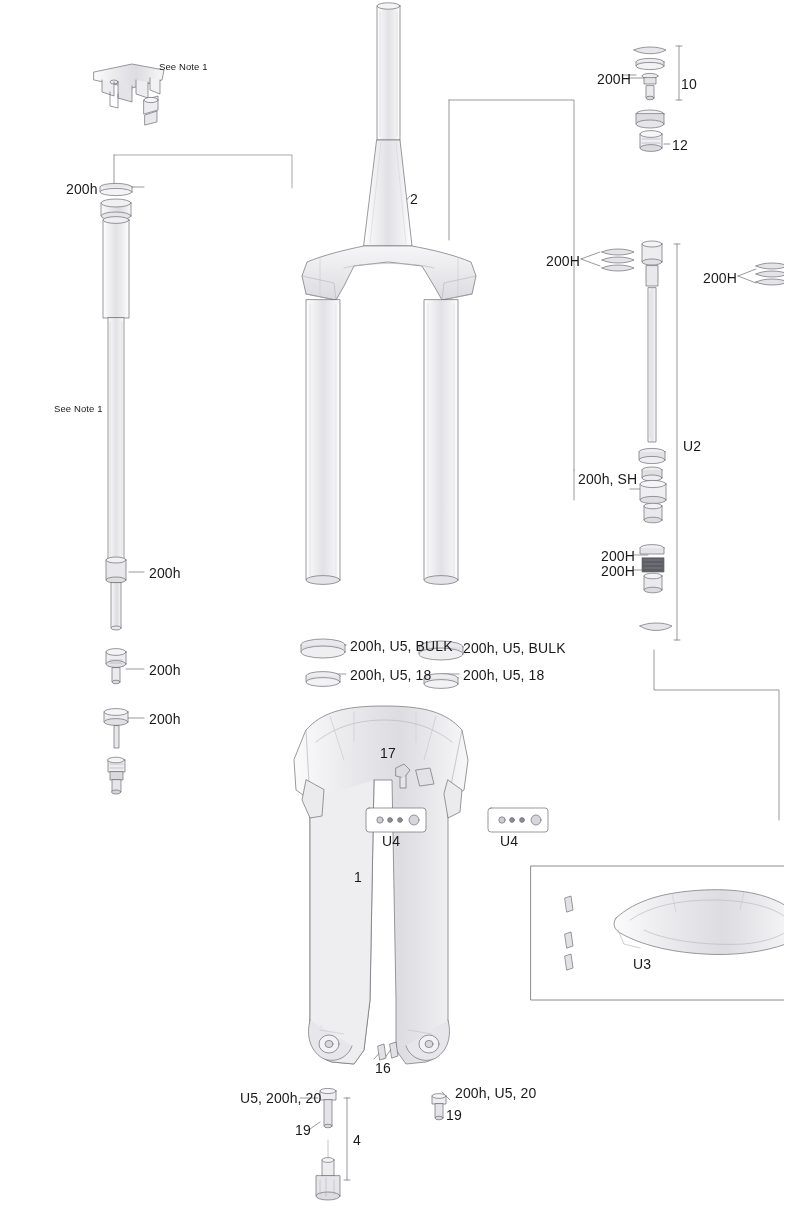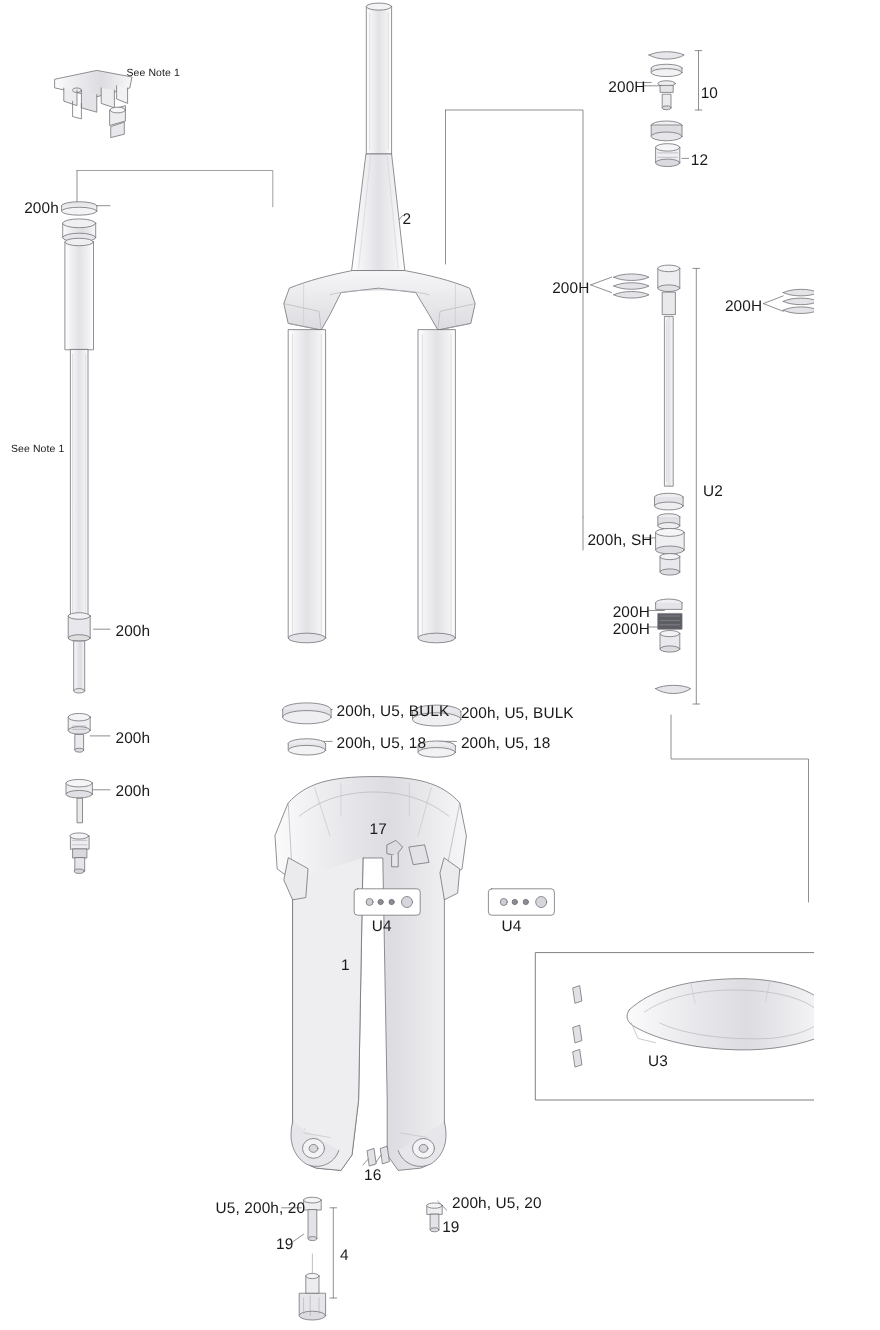--- a/index.html
+++ b/index.html
@@ -9,20 +9,21 @@
   }
   body {
     font-family: "Liberation Sans", sans-serif;
   }
   #sheet {
     position: relative;
     width: 740px;
     height: 1209px;
     background: #ffffff;
     overflow: hidden;
+    margin-left: 44px;
   }
   #sheet svg.art {
     position: absolute;
     left: 0;
     top: 0;
     width: 800px;
     height: 1209px;
   }
   .lbl {
     position: absolute;
@@ -343,21 +344,21 @@
   <div class="lbl" style="left:105px; top:663px;">200h</div>
   <div class="lbl" style="left:105px; top:712px;">200h</div>
   <div class="lbl" style="left:366px; top:192px;">2</div>
   <div class="lbl" style="left:637px; top:77px;">10</div>
   <div class="lbl" style="left:628px; top:138px;">12</div>
   <div class="lbl" style="left:553px; top:72px;">200H</div>
   <div class="lbl" style="left:502px; top:254px;">200H</div>
   <div class="lbl" style="left:659px; top:271px;">200H</div>
   <div class="lbl" style="left:782px; top:347px;">8</div>
   <div class="lbl" style="left:639px; top:439px;text-align:right;">U2</div>
-  <div class="lbl" style="left:534px; top:483px;text-align:center;">200h, SH</div>
+  <div class="lbl" style="left:534px; top:472px;text-align:center;">200h, SH</div>
   <div class="lbl" style="left:557px; top:549px;">200H</div>
   <div class="lbl" style="left:557px; top:564px;">200H</div>
   <div class="lbl" style="left:306px; top:639px;">200h, U5, BULK</div>
   <div class="lbl" style="left:306px; top:668px;">200h, U5, 18</div>
   <div class="lbl" style="left:419px; top:641px;">200h, U5, BULK</div>
   <div class="lbl" style="left:419px; top:668px;">200h, U5, 18</div>
   <div class="lbl" style="left:336px; top:746px;">17</div>
   <div class="lbl" style="left:338px; top:834px;">U4</div>
   <div class="lbl" style="left:456px; top:834px;">U4</div>
   <div class="lbl" style="left:310px; top:870px;">1</div>

